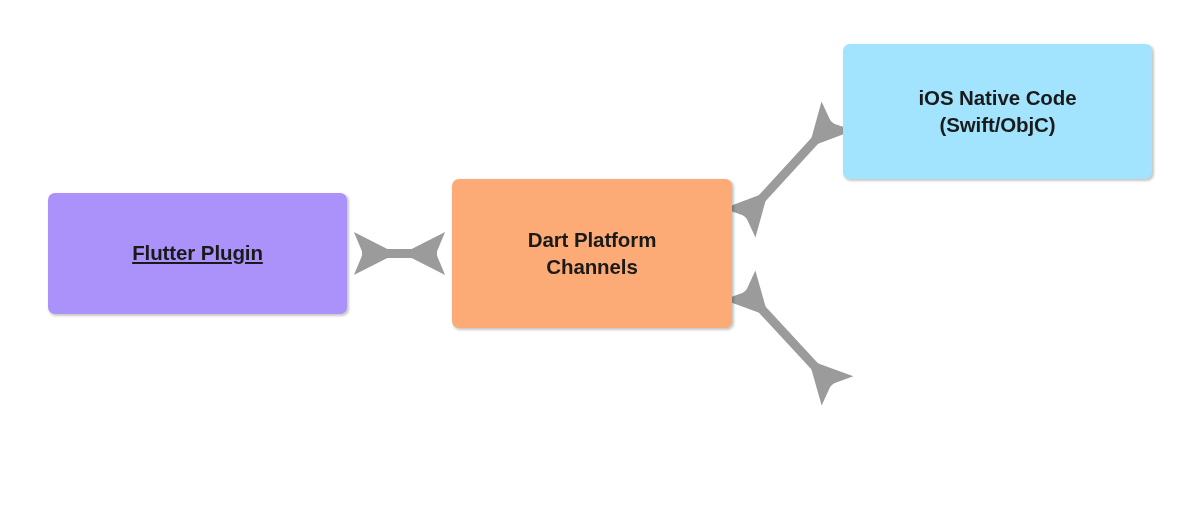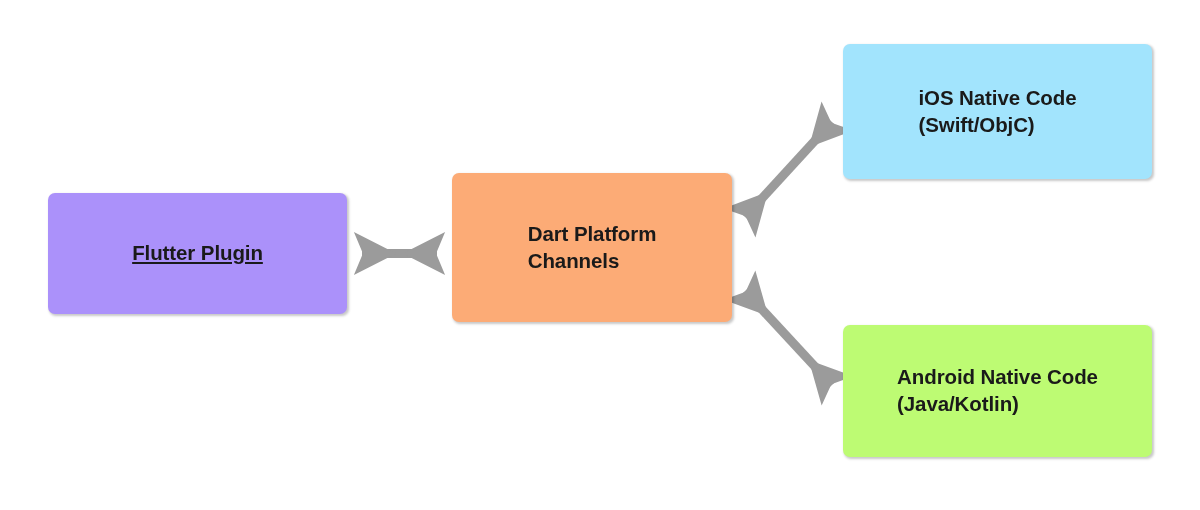--- a/index.html
+++ b/index.html
@@ -26,20 +26,21 @@
     width: 1200px;
     height: 510px;
     pointer-events: none;
   }
   .node {
     position: absolute;
     box-sizing: border-box;
     display: flex;
     align-items: center;
     justify-content: center;
+    text-align: center;
     border-radius: 7px;
     box-shadow: 1.5px 1.5px 2.5px rgba(0,0,0,0.22);
     color: #1a1a1a;
     font-weight: bold;
     font-size: 20.5px;
     line-height: 1.3;
     letter-spacing: -0.1px;
     padding: 4px 10px;
   }
   .node .label {
@@ -49,21 +50,21 @@
   #node-flutter-plugin {
     left: 48px;
     top: 193px;
     width: 299px;
     height: 121px;
     background: #ab91fa;
     text-decoration: underline;
   }
   #node-dart-platform-channels {
     left: 452px;
-    top: 173px;
+    top: 179px;
     width: 280px;
     height: 149px;
     background: #fcab76;
   }
   #node-ios-native-code {
     left: 843px;
     top: 44px;
     width: 309px;
     height: 135px;
     background: #a2e4fd;
@@ -105,18 +106,14 @@
   <div class="node" id="node-dart-platform-channels">
     <span class="label">Dart Platform
 Channels</span>
   </div>
 
   <div class="node" id="node-ios-native-code">
     <span class="label">iOS Native Code
 (Swift/ObjC)</span>
   </div>
 
-  <div class="node" id="node-android-native-code">
-    <span class="label">Android Native Code
-(Java/Kotlin)</span>
-  </div>
 
 </div>
 
 </body></html>

